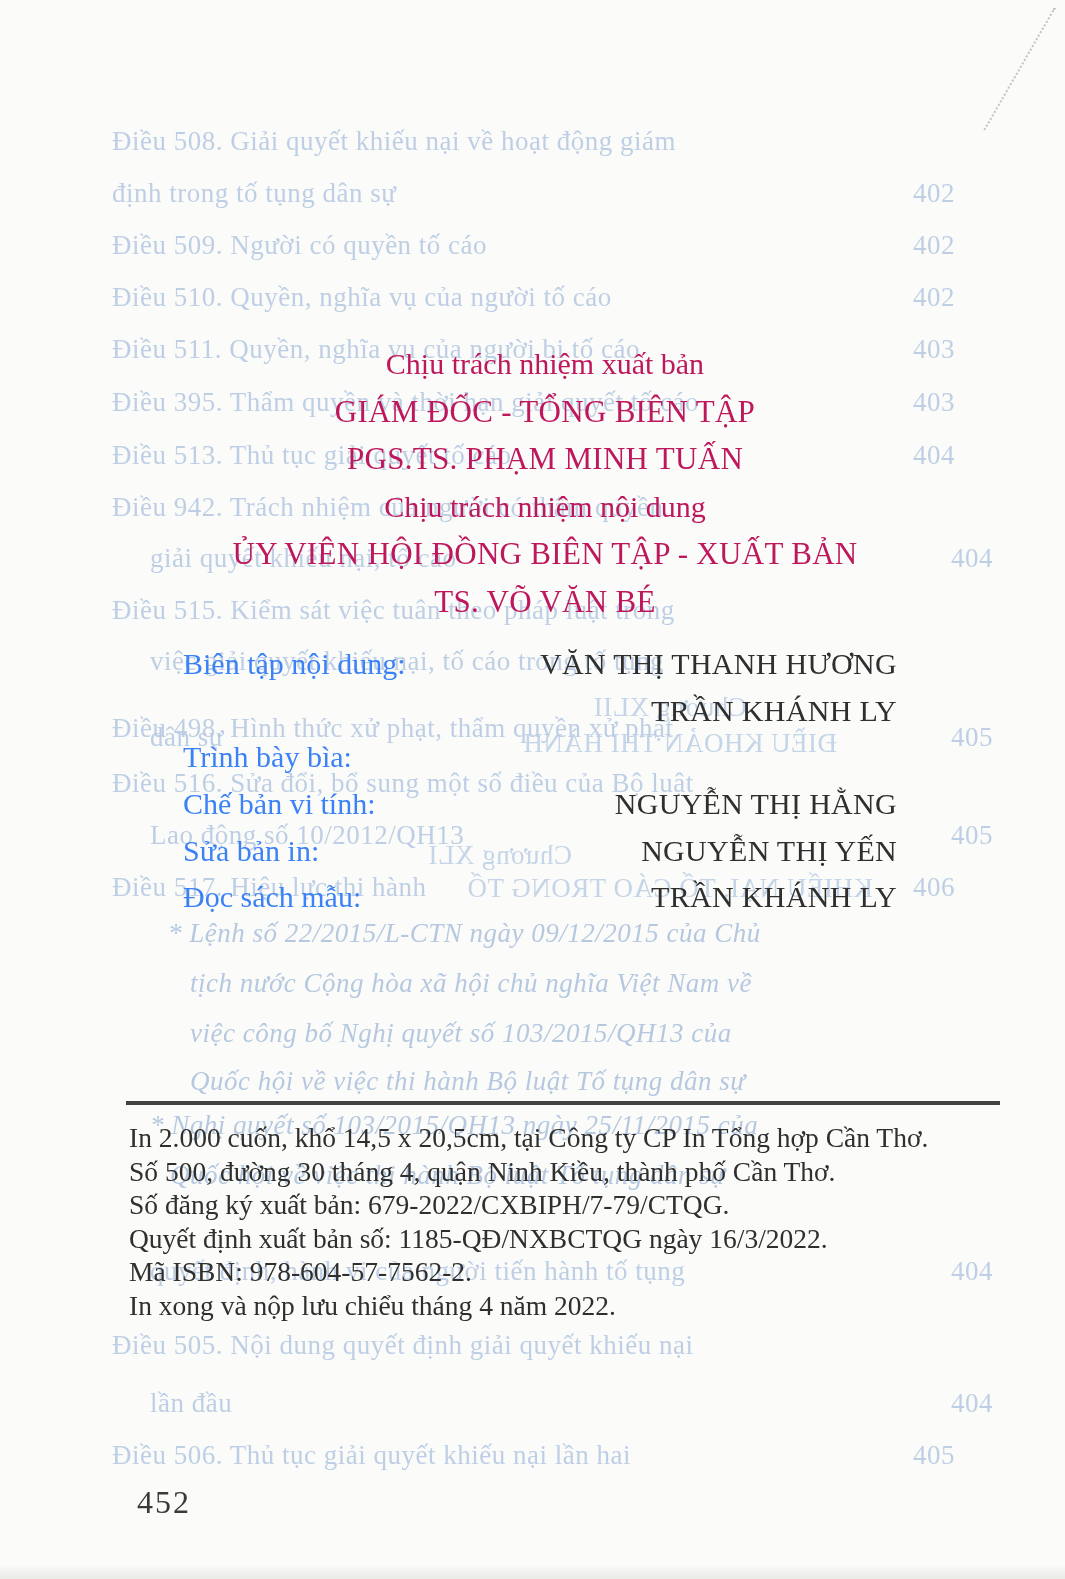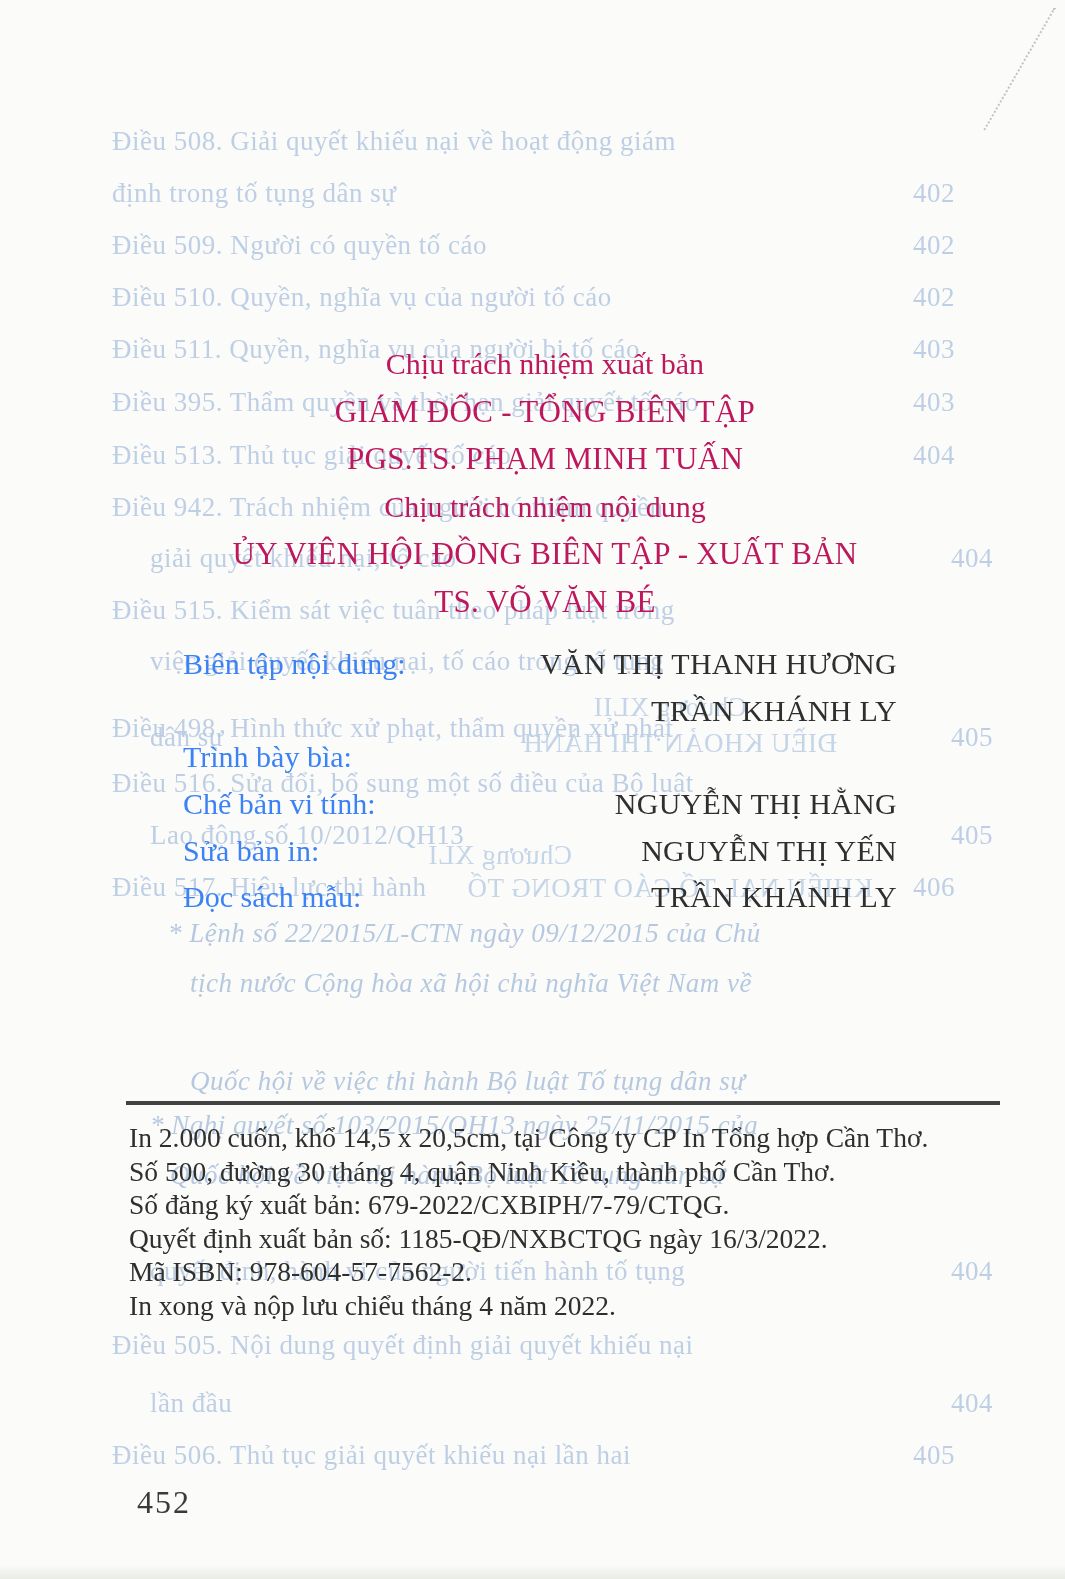--- a/index.html
+++ b/index.html
@@ -132,20 +132,23 @@
       <div class="ghost" style="top: 872px;">
         <span>Điều 517. Hiệu lực thi hành</span>
         <span>406</span>
       </div>
       <div class="ghost it" style="top: 918px; left: 168px; width: 690px;">
         <span>* Lệnh số 22/2015/L-CTN ngày 09/12/2015 của Chủ</span>
       </div>
       <div class="ghost it" style="top: 968px; left: 190px; width: 680px;">
         <span>tịch nước Cộng hòa xã hội chủ nghĩa Việt Nam về</span>
       </div>
+      <div class="ghost it" style="top: 1018px; left: 190px; width: 680px;">
+        <span>việc công bố Nghị quyết số 103/2015/QH13 của</span>
+      </div>
       <div class="ghost it" style="top: 1066px; left: 190px; width: 690px;">
         <span>Quốc hội về việc thi hành Bộ luật Tố tụng dân sự</span>
       </div>
       <div class="ghost it" style="top: 1110px; left: 150px; width: 760px;">
         <span>* Nghị quyết số 103/2015/QH13 ngày 25/11/2015 của</span>
       </div>
       <div class="ghost it" style="top: 1160px; left: 170px; width: 700px;">
         <span>Quốc hội về việc thi hành Bộ luật Tố tụng dân sự</span>
       </div>
       <div class="ghost" style="top: 1256px; left: 150px;">

